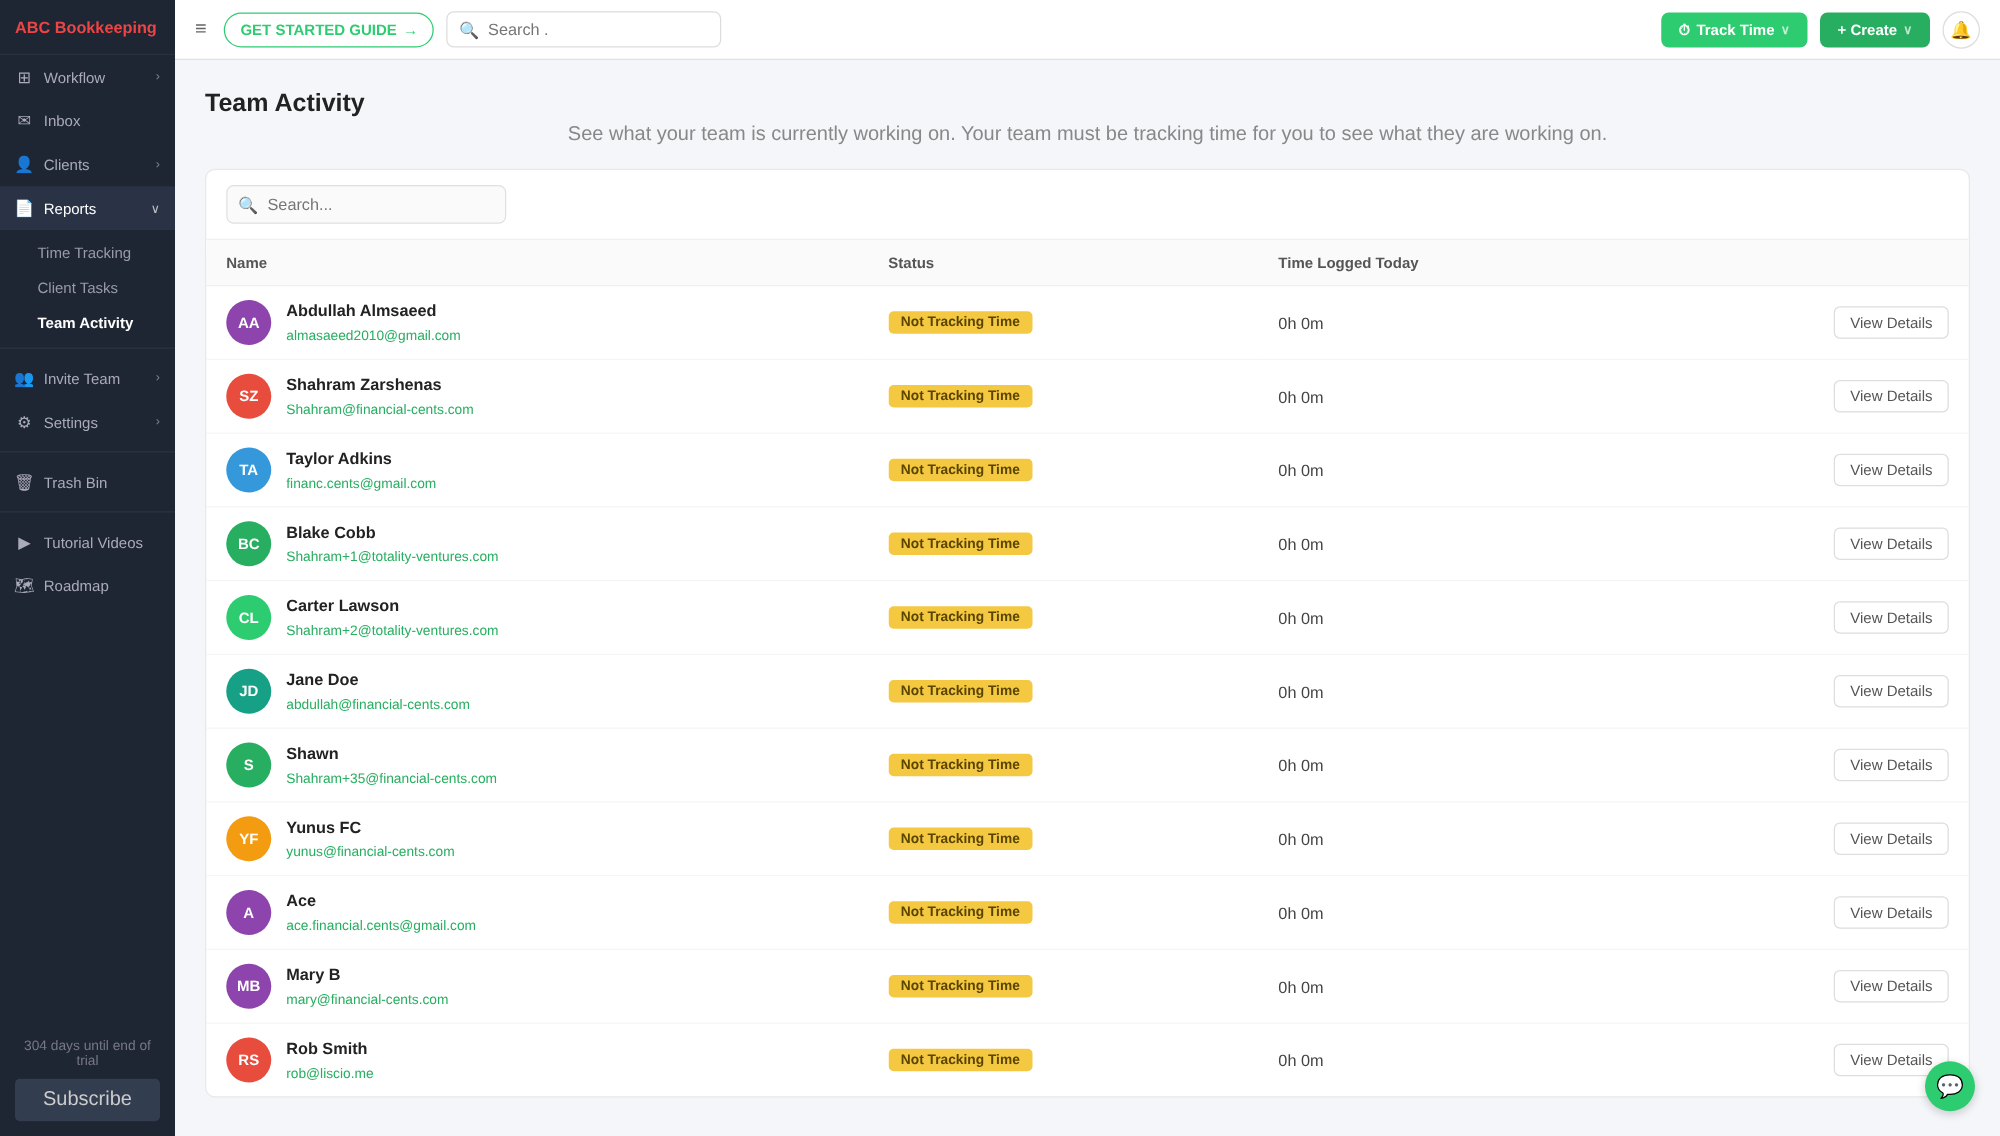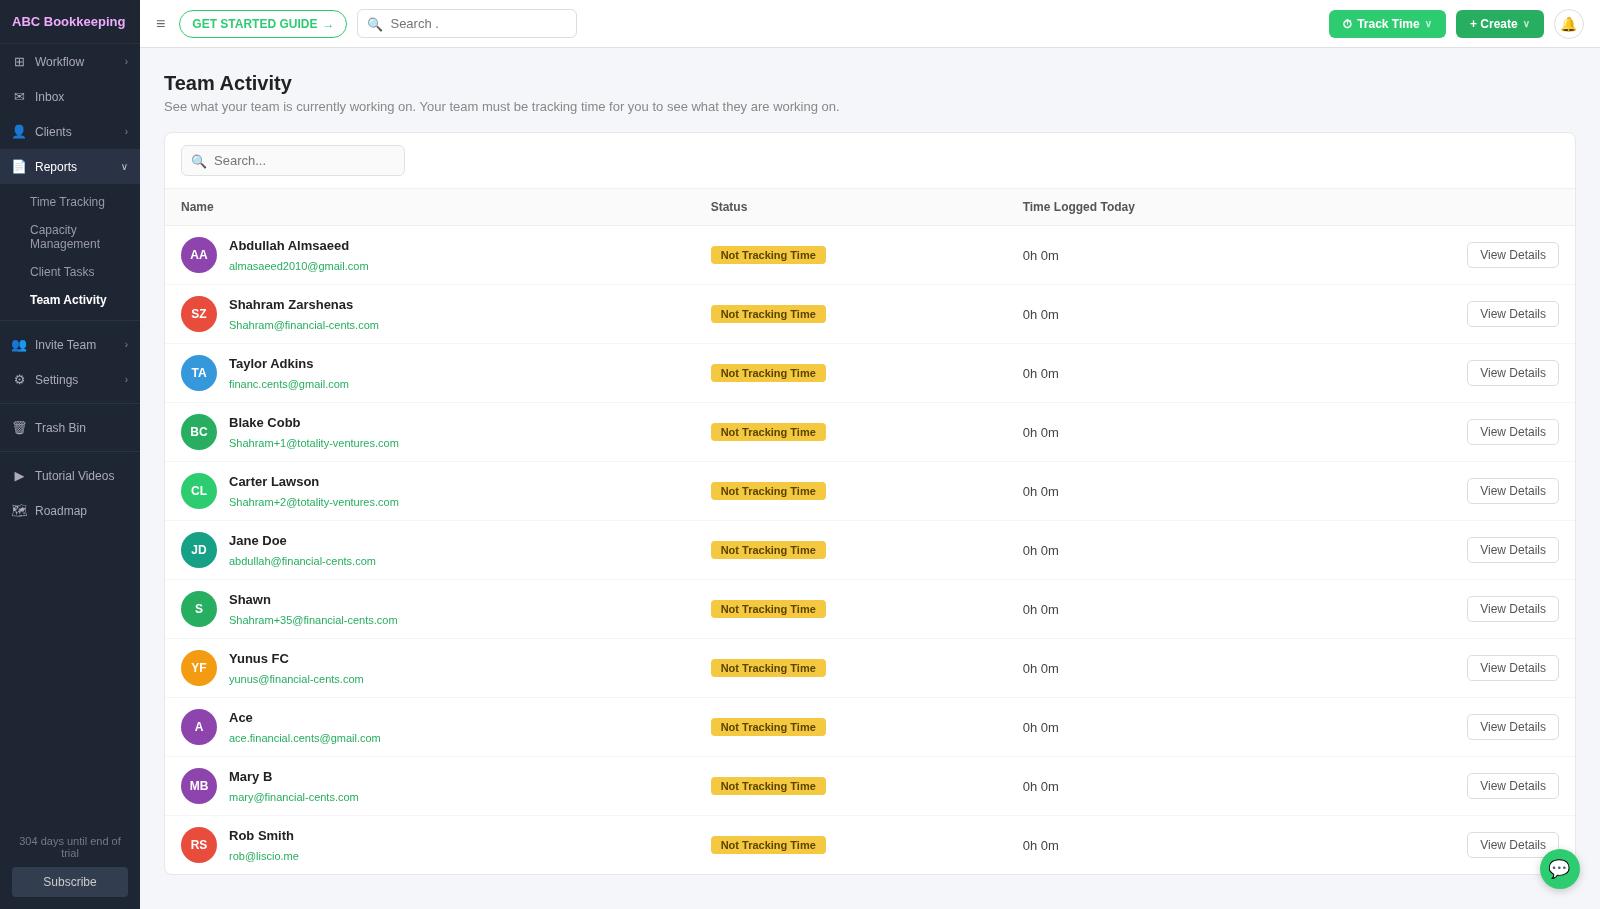--- a/index.html
+++ b/index.html
@@ -1,49 +1,49 @@
 <!DOCTYPE html>
 <html><head>
   <meta charset="utf-8">
   <style>
     * { box-sizing: border-box; margin: 0; padding: 0; }
     body { font-family: -apple-system, BlinkMacSystemFont, 'Segoe UI', sans-serif; background: #f5f6fa; display: flex; height: 100vh; overflow: hidden; font-size: 13px; }
 
     
     .sidebar { width: 140px; background: #1e2533; color: #ccc; display: flex; flex-direction: column; flex-shrink: 0; height: 100vh; overflow-y: auto; }
-    .sidebar-brand { padding: 14px 12px; font-weight: 700; font-size: 13px; color: #f0abfc; border-bottom: 1px solid #2a3040; }
+    .sidebar-brand { padding: 14px 12px; font-weight: 700; font-size: 13px; color: #ef4444; border-bottom: 1px solid #2a3040; }
     .sidebar-nav { flex: 1; }
     .sidebar-item { display: flex; align-items: center; gap: 8px; padding: 10px 12px; cursor: pointer; font-size: 12px; color: #aab; transition: background 0.15s; }
     .sidebar-item.active { color: #fff; background: #2a3245; }
     .sidebar-item .icon { width: 15px; height: 15px; display: flex; align-items: center; justify-content: center; font-size: 13px; flex-shrink: 0; }
     .sidebar-section { margin-top: 4px; }
     .sidebar-sub-item { padding: 7px 28px 7px 30px; font-size: 12px; color: #99a; cursor: pointer; }
     .sidebar-sub-item.active { color: #fff; font-weight: 600; }
     .sidebar-divider { border: none; border-top: 1px solid #2a3245; margin: 6px 0; }
     .sidebar-bottom { padding: 12px; }
     .trial-text { font-size: 11px; color: #778; text-align: center; margin-bottom: 8px; }
-    .subscribe-btn { width: 100%; background: #333d50; color: #ccc; border: none; padding: 8px; border-radius: 4px; font-size: 12px; cursor: pointer; }
+    .subscribe-btn { width: 100%; background: #333d50; color: #ccc; border: none; padding: 8px; border-radius: 4px; font-size: 16px; cursor: pointer; }
 
     
     .main { flex: 1; display: flex; flex-direction: column; overflow: hidden; }
     .topbar { background: #fff; border-bottom: 1px solid #e0e0e0; display: flex; align-items: center; padding: 8px 16px; gap: 10px; min-height: 48px; }
     .topbar-menu-icon { color: #666; font-size: 16px; cursor: pointer; margin-right: 4px; }
     .get-started-btn { background: #fff; border: 1.5px solid #2ecc71; color: #2ecc71; padding: 6px 12px; border-radius: 20px; font-size: 12px; font-weight: 600; cursor: pointer; display: flex; align-items: center; gap: 5px; }
     .topbar-search { flex: 1; position: relative; }
     .topbar-search input { border: 1.5px solid #ddd; border-radius: 6px; padding: 6px 12px 6px 32px; font-size: 13px; width: 220px; outline: none; }
     .topbar-search .search-icon { position: absolute; left: 10px; top: 50%; transform: translateY(-50%); color: #aaa; font-size: 13px; }
     .topbar-right { display: flex; align-items: center; gap: 10px; margin-left: auto; }
     .track-time-btn { background: #2ecc71; color: #fff; border: none; padding: 7px 14px; border-radius: 6px; font-size: 12px; font-weight: 600; cursor: pointer; display: flex; align-items: center; gap: 5px; }
     .create-btn { background: #27ae60; color: #fff; border: none; padding: 7px 14px; border-radius: 6px; font-size: 12px; font-weight: 600; cursor: pointer; display: flex; align-items: center; gap: 5px; }
     .notif-icon { width: 30px; height: 30px; border-radius: 50%; border: 1px solid #ddd; display: flex; align-items: center; justify-content: center; cursor: pointer; color: #888; font-size: 14px; }
 
     
     .content { flex: 1; overflow-y: auto; padding: 24px 24px 12px; background: #f5f6fa; }
     .page-title { font-size: 20px; font-weight: 700; color: #222; margin-bottom: 4px; }
-    .page-subtitle { font-size: 13px; color: #888; margin-bottom: 18px; }
+    .page-subtitle { font-size: 16px; color: #888; margin-bottom: 18px; text-align: center; }
 
     
     .table-container { background: #fff; border-radius: 8px; border: 1px solid #e8e8e8; overflow: hidden; }
     .table-toolbar { padding: 12px 16px; border-bottom: 1px solid #f0f0f0; }
     .search-wrap { position: relative; display: inline-block; }
     .search-wrap input { border: 1.5px solid #e0e0e0; border-radius: 6px; padding: 7px 12px 7px 32px; font-size: 13px; width: 224px; outline: none; background: #fafafa; }
     .search-wrap .s-icon { position: absolute; left: 10px; top: 50%; transform: translateY(-50%); color: #bbb; font-size: 13px; }
 
     table { width: 100%; border-collapse: collapse; }
     thead tr { background: #fafafa; border-bottom: 1px solid #efefef; }
@@ -85,21 +85,20 @@
       <span>Clients</span>
       <span class="chevron" style="margin-left:auto">›</span>
     </div>
     <div class="sidebar-item active">
       <span class="icon">📄</span>
       <span>Reports</span>
       <span class="chevron" style="margin-left:auto">∨</span>
     </div>
     <div class="sidebar-section">
       <div class="sidebar-sub-item">Time Tracking</div>
-      <div class="sidebar-sub-item">Capacity Management</div>
       <div class="sidebar-sub-item">Client Tasks</div>
       <div class="sidebar-sub-item active">Team Activity</div>
     </div>
     <hr class="sidebar-divider">
     <div class="sidebar-item">
       <span class="icon">👥</span>
       <span>Invite Team</span>
       <span class="chevron" style="margin-left:auto">›</span>
     </div>
     <div class="sidebar-item">

